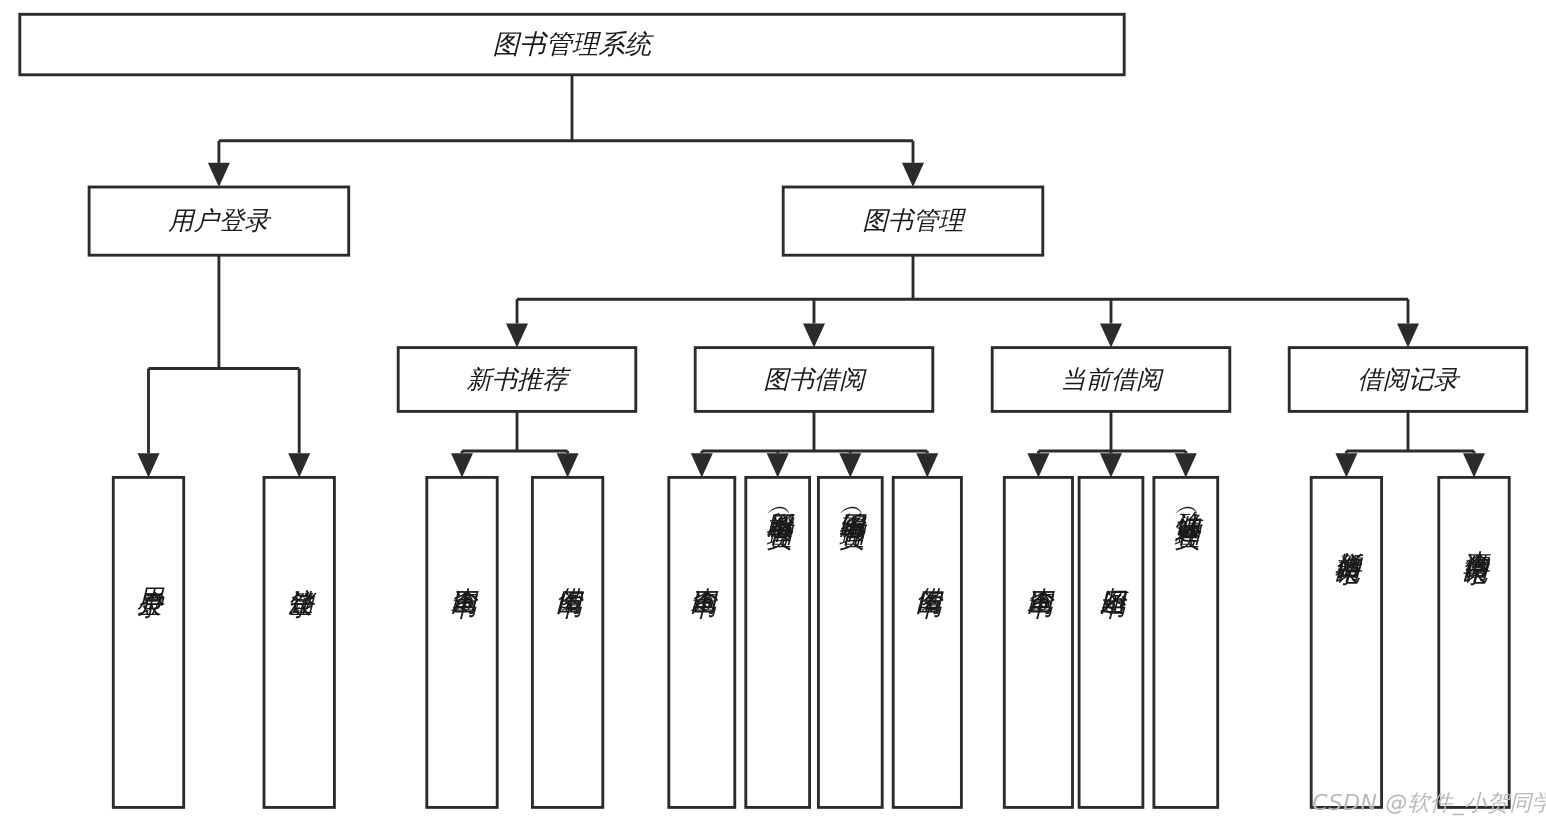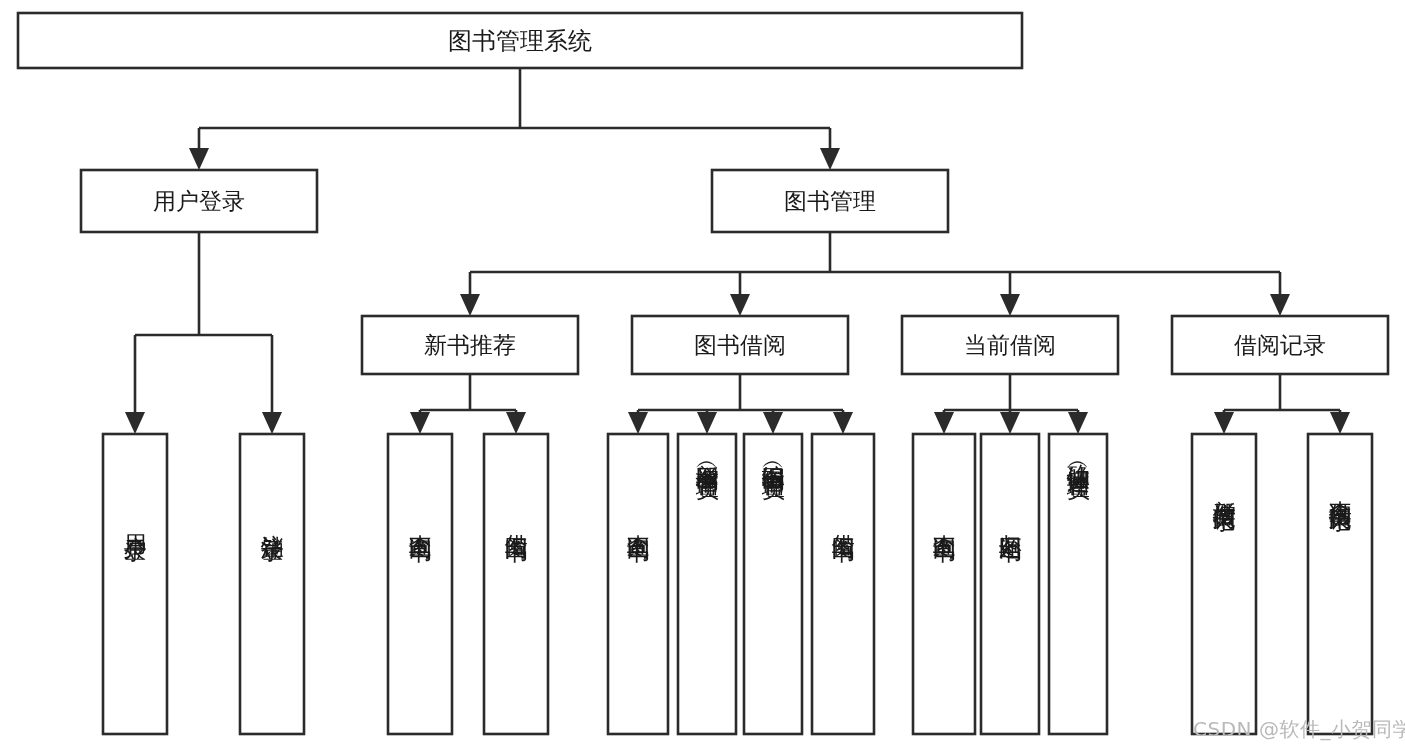--- a/index.html
+++ b/index.html
@@ -11,20 +11,21 @@
     width: 1405px;
     height: 747px;
     overflow: hidden;
     font-family: "DejaVu Sans", "Liberation Sans", sans-serif;
   }
   #diagram-root {
     position: relative;
     width: 1405px;
     height: 747px;
     background: #ffffff;
+    font-style: italic;
   }
   svg.flow {
     position: absolute;
     left: 0;
     top: 0;
     width: 1405px;
     height: 747px;
     display: block;
   }
   .node-rect {

